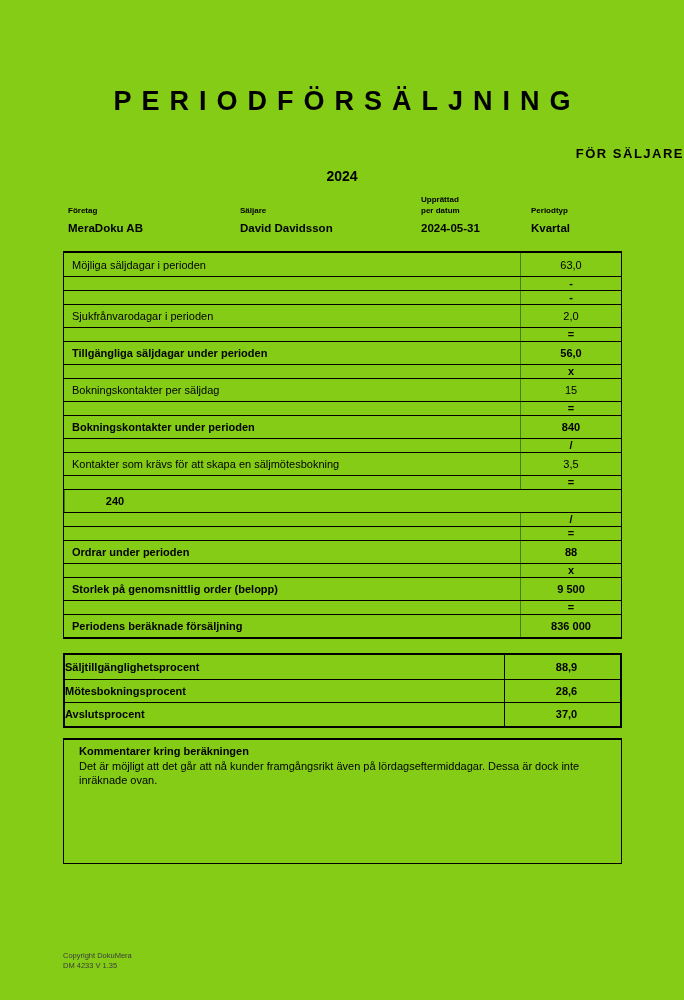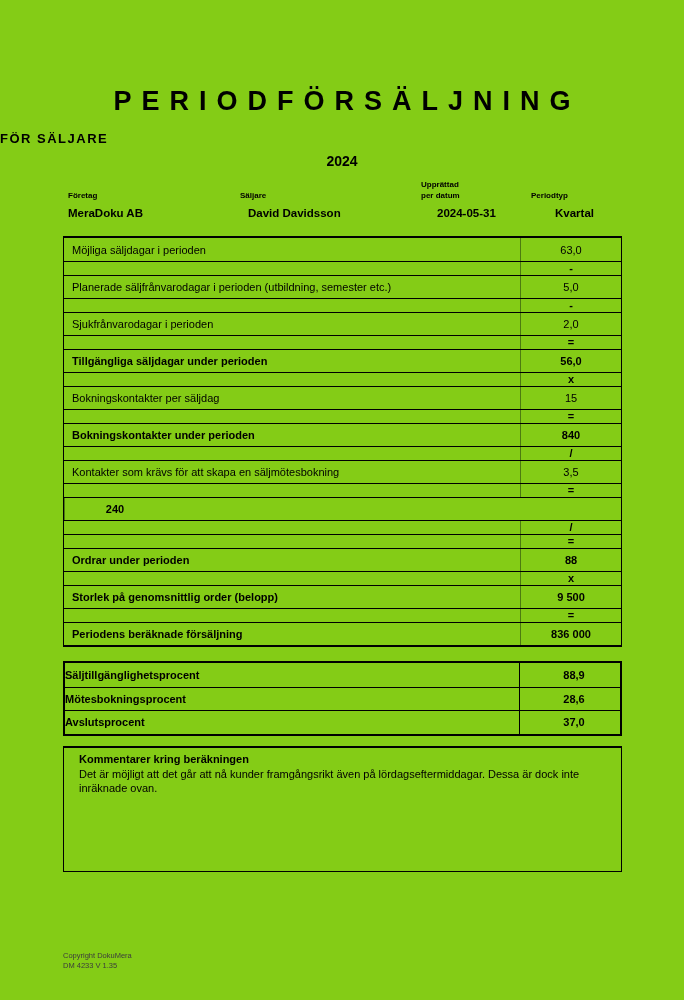--- a/index.html
+++ b/index.html
@@ -16,22 +16,22 @@
   .doc-title {
     margin-top:86px;
     text-align:center;
     font-size:27px;
     font-weight:bold;
     letter-spacing:10px;
     text-indent:10px; 
     white-space:nowrap;
   }
   .doc-subtitle {
-    margin-top:14px;
-    text-align:left;
+    margin-top:29px;
+    text-align:right;
     font-size:13px;
     font-weight:bold;
     letter-spacing:1.5px;
   }
   .doc-year {
     margin-top:7px;
     text-align:center;
     font-size:14px;
     font-weight:bold;
   }
@@ -39,21 +39,21 @@
   .hrow { display:flex; }
   .hcol1 { width:172px; }
   .hcol2 { width:181px; }
   .hcol3 { width:110px; }
   .hcol4 { flex:1; }
   .hlabels { align-items:flex-end; }
   .hlabel {
     font-size:8px; font-weight:bold;
     white-space:pre-line; line-height:11px;
   }
-  .hvalues { margin-top:6px;gap:8px; }
+  .hvalues { margin-top:6px; }
   .hvalue { font-size:11.5px; font-weight:bold; }
 
   .calc-table {
     margin:17px 0 0 63px;
     width:559px;
     border:1px solid #000;
     border-top-width:2px;
     border-bottom-width:2px;
   }
   .trow { display:flex; border-top:1px solid #000; }
@@ -80,21 +80,21 @@
     border:2px solid #000;
   }
   .srow { display:flex; border-top:1px solid #000; height:23.5px; }
   .srow:first-child { border-top:none; }
   .slabel {
     flex:1; 
     display:flex; align-items:center;
     font-size:11px; font-weight:bold;
   }
   .svalue {
-    width:101px; border-left:1px solid #000;
+    width:116px; border-left:1px solid #000;
     display:flex; align-items:center; justify-content:center;
     font-size:11px; font-weight:bold;padding-left:8px;
   }
 
   .comments-box {
     margin:10px 0 0 63px;
     width:559px; height:126px;
     border:1px solid #000;
     border-top-width:2px;
     padding:4px 10px 0 15px;
@@ -136,24 +136,20 @@
 
   <div class="calc-table">
       <div class="trow item">
         <div class="tlabel">Möjliga säljdagar i perioden</div>
         <div class="tvalue">63,0</div>
       </div>
       <div class="trow op">
         <div class="tlabel"></div>
         <div class="tvalue">-</div>
       </div>
-      <div class="trow item">
-        <div class="tlabel">Planerade säljfrånvarodagar i perioden (utbildning, semester etc.)</div>
-        <div class="tvalue">5,0</div>
-      </div>
       <div class="trow op">
         <div class="tlabel"></div>
         <div class="tvalue">-</div>
       </div>
       <div class="trow item">
         <div class="tlabel">Sjukfrånvarodagar i perioden</div>
         <div class="tvalue">2,0</div>
       </div>
       <div class="trow op">
         <div class="tlabel"></div>

